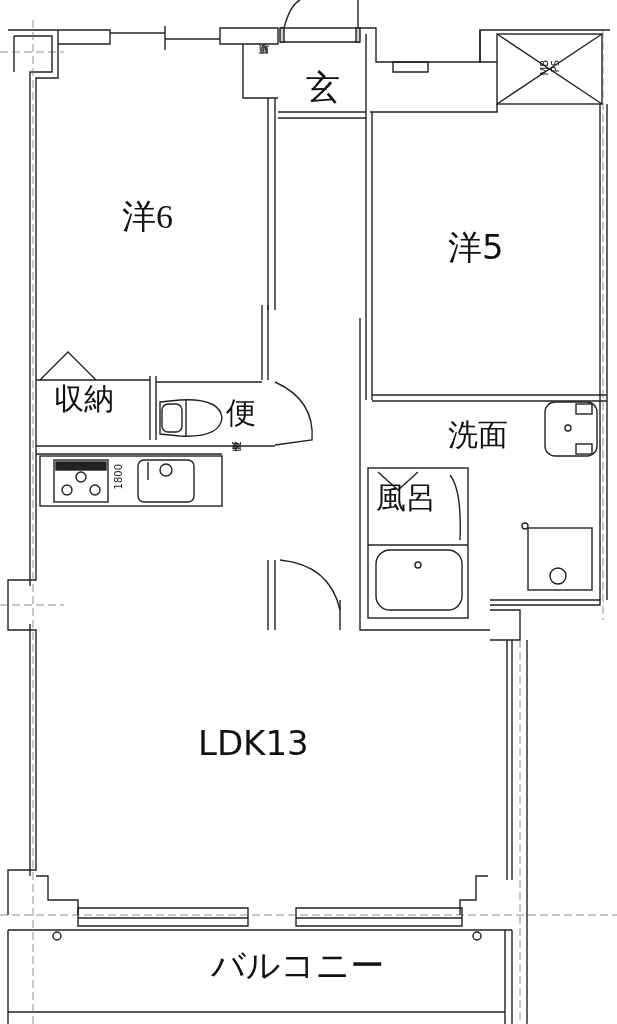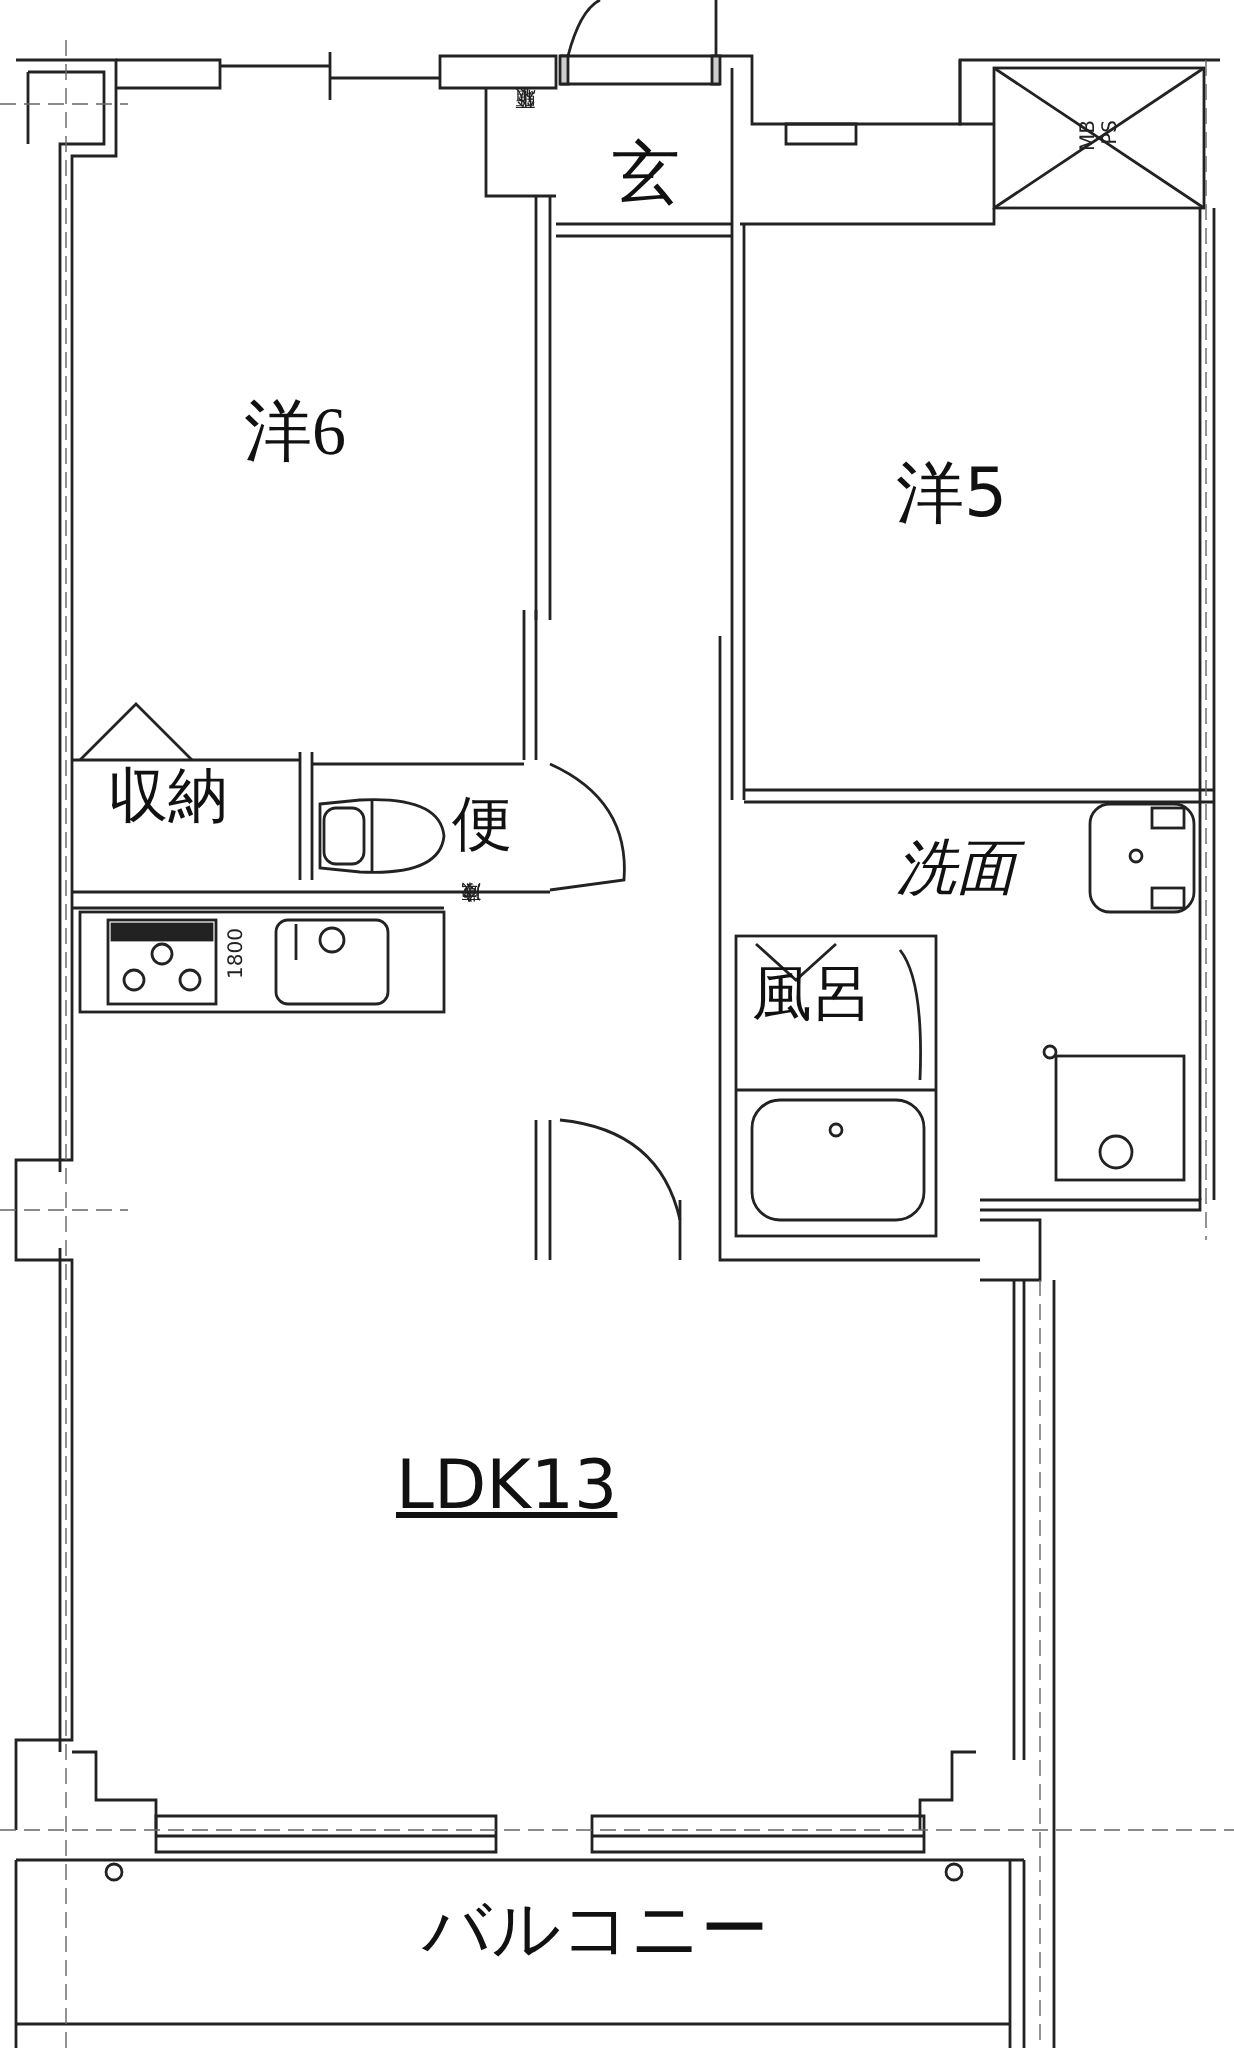--- a/index.html
+++ b/index.html
@@ -125,22 +125,22 @@
     <line x1="603" y1="30" x2="603" y2="620"></line>
     <line x1="520" y1="640" x2="520" y2="1024"></line>
   </g>
 </svg>
 
 <div class="room-label lbl-big" style="left:122px;top:200px;font-family:Liberation Serif, serif;">洋6</div>
 <div class="room-label lbl-big" style="left:448px;top:230px;">洋5</div>
 <div class="room-label lbl-big" style="left:306px;top:70px;">玄</div>
 <div class="room-label lbl-mid" style="left:54px;top:384px;">収納</div>
 <div class="room-label lbl-mid" style="left:226px;top:398px;">便</div>
-<div class="room-label lbl-mid" style="left:448px;top:420px;font-style:italic;">洗面</div>
+<div class="room-label lbl-mid" style="left:448px;top:420px;">洗面</div>
 <div class="room-label lbl-mid" style="left:376px;top:483px;">風呂</div>
-<div class="room-label lbl-big" style="left:198px;top:726px;text-decoration:underline;">LDK13</div>
+<div class="room-label lbl-big" style="left:198px;top:726px;">LDK13</div>
 <div class="room-label lbl-big" style="left:183px;top:948px;margin-left:28px;">バルコニー</div>
 
 <div class="small-v" style="left:259px;top:62px;transform:rotate(180deg);">下駄箱</div>
 <div class="small-v" style="left:114px;top:464px;transform:rotate(180deg);">1800</div>
 <div class="small-v" style="left:232px;top:460px;transform:rotate(180deg);">冷蔵庫</div>
 <div class="small-v" style="left:540px;top:60px;transform:rotate(180deg);">MB</div>
 <div class="small-v" style="left:551px;top:60px;transform:rotate(180deg);">PS</div>
 
 </body></html>

